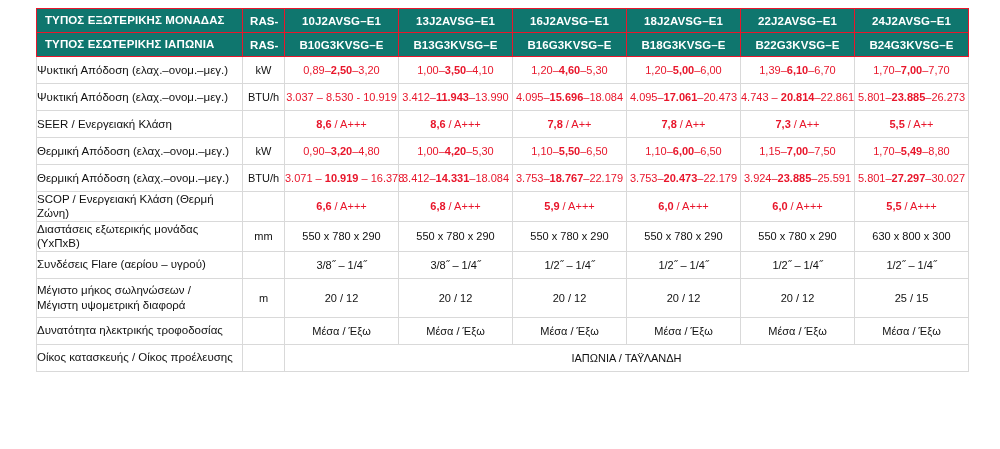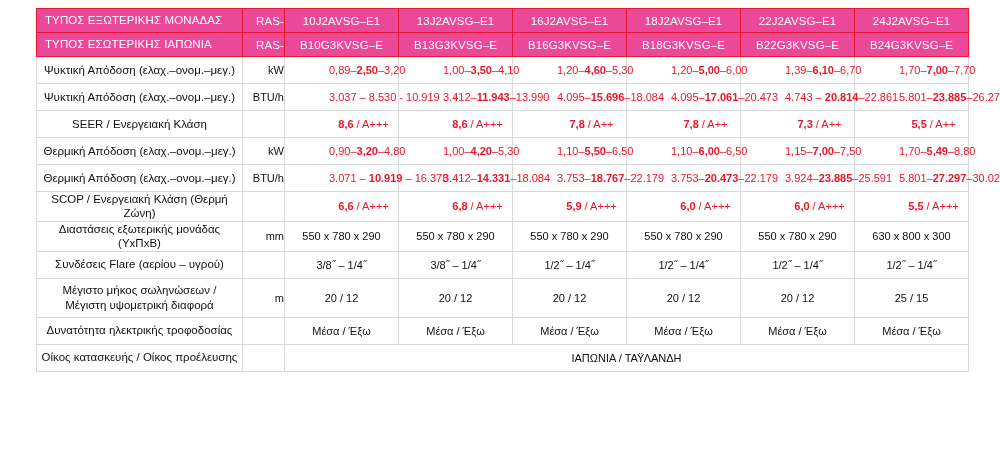--- a/index.html
+++ b/index.html
@@ -23,62 +23,61 @@
     width: 932px;
     table-layout: fixed;
   }
   table.spec td {
     border: 1px solid #d9d9d9;
     vertical-align: middle;
     padding: 0;
   }
   
   tr.hdr td {
-    background: #ec4899;
+    background: #0f766e;
     border: 1px solid #e8162b;
     color: #ffffff;
-    font-weight: normal;
+    font-weight: bold;
     font-size: 11.5px;
     height: 23px;
     text-align: center;
     letter-spacing: 0.1px;
   }
   tr.hdr td.lbl {
     text-align: left;
     padding-left: 8px;
     font-size: 11.5px;
   }
   tr.hdr td.unit {
-    text-align: right;
+    text-align: left;
     padding-left: 7px;
     margin-top: 11px;
   }
   
   td.lbl {
-    text-align: center;
+    text-align: left;
     padding: 4px 6px 4px 8px;
     font-size: 11.5px;
     color: #111111;
     line-height: 1.25;
   }
   td.unit {
-    text-align: right;
+    text-align: center;
     font-size: 11px;
     color: #111111;
   }
   td.val {
     text-align: center;
     font-size: 11px;
     color: #111111;
     white-space: nowrap;
   }
   td.val.red {
     color: #e8162b;
     font-weight: normal;
-    padding-left: 44px;
   }
   tr.row td {
     height: 26px;
   }
   tr.tall td {
     height: 38px;
   }
   
   .b { font-weight: bold; }
   .merged {

